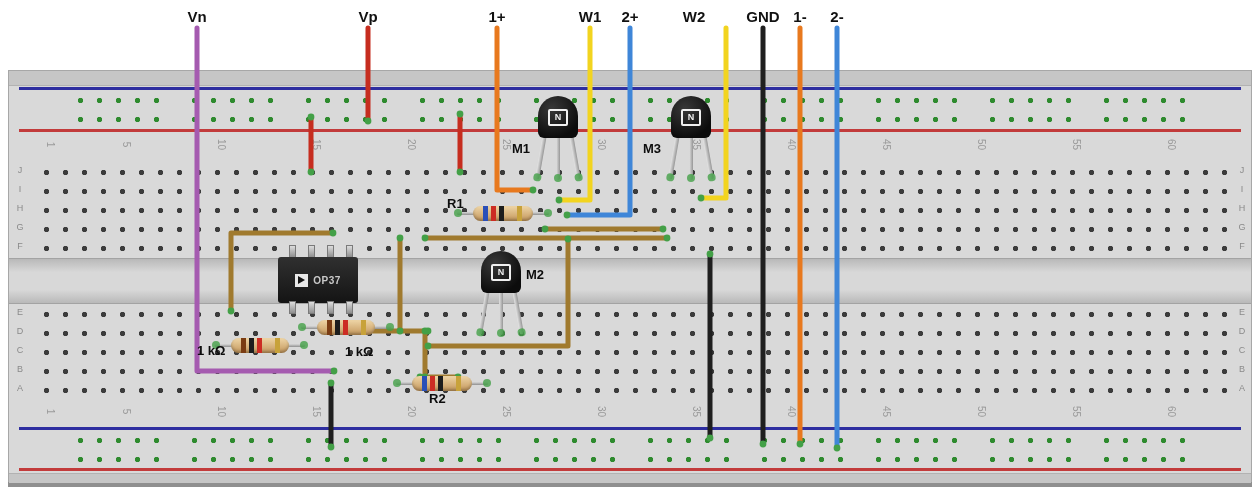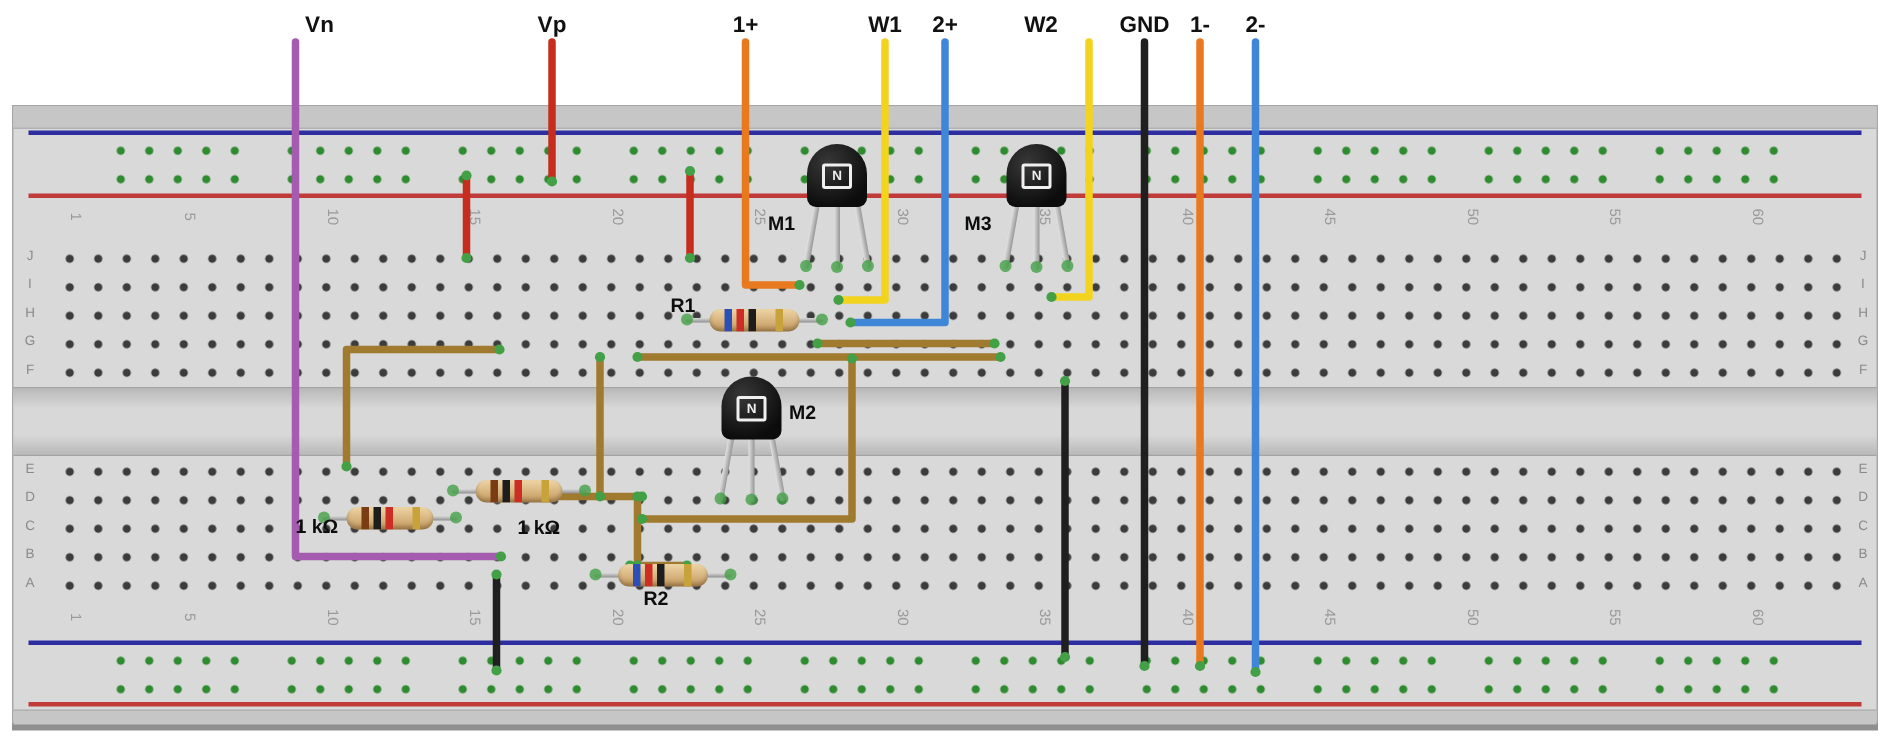--- a/index.html
+++ b/index.html
@@ -81,21 +81,21 @@
   .band.b1{left:10px;} .band.b2{left:18px;} .band.b3{left:26px;} .band.b4{left:44px;}
   
   .clabel{position:absolute;font-weight:bold;font-size:13px;color:#0d0d0d;white-space:nowrap;
       z-index:5;}
 </style>
 </head>
 <body>
 
 <div class="scene">
 
-  <span class="sig" style="left:213px">Vn</span>
+  <span class="sig" style="left:197px">Vn</span>
   <span class="sig" style="left:368px">Vp</span>
   <span class="sig" style="left:497px">1+</span>
   <span class="sig" style="left:590px">W1</span>
   <span class="sig" style="left:630px">2+</span>
   <span class="sig" style="left:694px">W2</span>
   <span class="sig" style="left:763px">GND</span>
   <span class="sig" style="left:800px">1-</span>
   <span class="sig" style="left:837px">2-</span>
 
   <div class="board">
@@ -218,20 +218,36 @@
       <circle cx="545" cy="229" r="3.4" fill="#43a047"></circle>
       <circle cx="663" cy="229" r="3.4" fill="#43a047"></circle>
       <circle cx="428" cy="346" r="3.4" fill="#43a047"></circle>
       <circle cx="568" cy="239" r="3.4" fill="#43a047"></circle>
       <circle cx="420" cy="377" r="3.4" fill="#43a047"></circle>
       <circle cx="458" cy="377" r="3.4" fill="#43a047"></circle>
       <circle cx="425" cy="331" r="3.4" fill="#43a047"></circle>
       <circle cx="425" cy="377" r="3.4" fill="#43a047"></circle>
     </svg>
 
+  <div class="ic">
+    <span class="pin t" style="left:10.5px"></span>
+    <span class="pin t" style="left:29.5px"></span>
+    <span class="pin t" style="left:48.5px"></span>
+    <span class="pin t" style="left:67.5px"></span>
+    <div class="icbody">
+      <span class="adibox">
+          <span class="aditri"></span>
+        </span>
+      <span class="icname">OP37</span>
+    </div>
+    <span class="pin b" style="left:10.5px"></span>
+    <span class="pin b" style="left:29.5px"></span>
+    <span class="pin b" style="left:48.5px"></span>
+    <span class="pin b" style="left:67.5px"></span>
+  </div>
 
   <div class="trans" style="left:538px;top:96px">
     <span class="leg l"></span>
     <span class="leg c"></span>
     <span class="leg r"></span>
     <div class="tbody">
       <span class="nlogo">N</span>
     </div>
   </div>
   <div class="trans" style="left:671px;top:96px">

